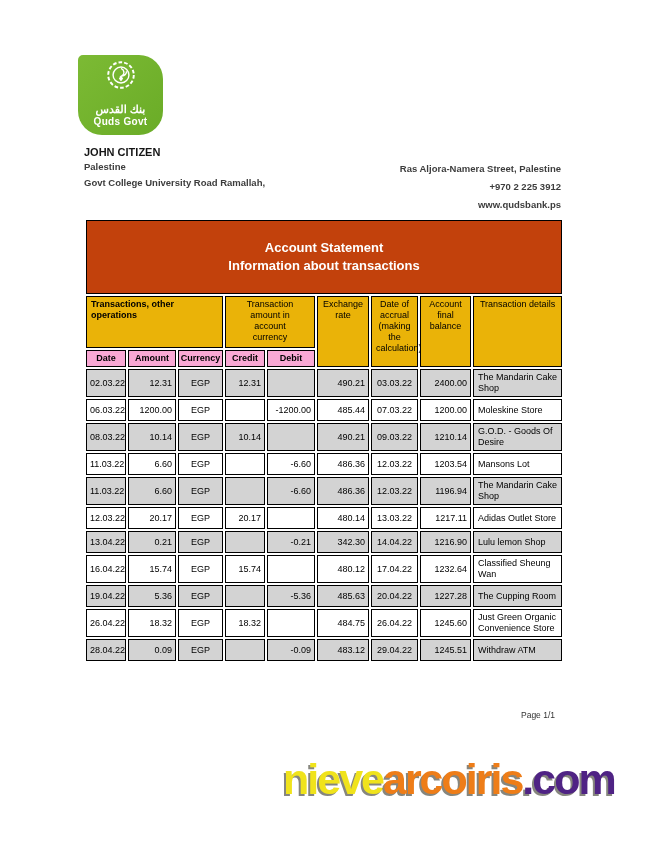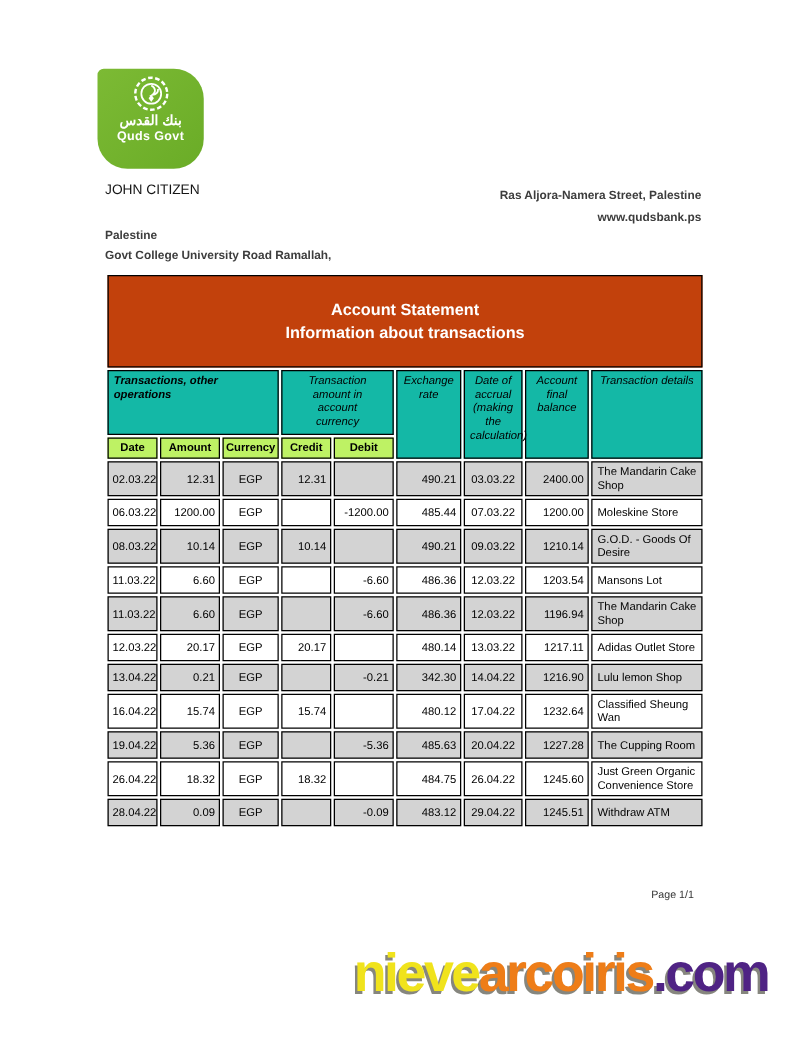--- a/index.html
+++ b/index.html
@@ -9,46 +9,46 @@
   }
 
   
   .logo {
     position:absolute; left:78px; top:55px; width:85px; height:80px;
     border-radius:5px 24px 24px 24px;
     background:linear-gradient(135deg,#7cba34,#6aac27);
     display:flex; flex-direction:column; align-items:center;
   }
   .logo svg { margin-top:5px; }
-  .logo-ar { font-size:11px; font-weight:bold; color:#fff; line-height:13px; margin-top:1px; }
+  .logo-ar { font-size:11px; font-weight:bold; color:#fff; line-height:13px; margin-top:13px; }
   .logo-en { font-size:10px; font-weight:bold; color:#fff; line-height:12px; letter-spacing:.3px; }
 
   
   .customer { position:absolute; left:84px; top:146px; }
-  .customer-name { font-size:11px; font-weight:normal; color:#161616; margin-bottom:23px; }
+  .customer-name { font-size:11px; font-weight:bold; color:#161616; margin-bottom:1px; }
   .customer-line { font-size:9.5px; font-weight:bold; color:#3d3d3d; line-height:16px; }
   .bank-contact {
-    position:absolute; right:87px; top:148px; text-align:right;
+    position:absolute; right:87px; top:160px; text-align:right;
     font-size:9.5px; font-weight:bold; color:#3d3d3d; line-height:18px;
   }
 
   
   .stmt {
     position:absolute; left:84px; top:218px; width:480px;
     border-collapse:separate; border-spacing:2px; table-layout:fixed;
     font-size:9px; line-height:11px;
   }
   .stmt th, .stmt td { border:1px solid #000; }
   .stmt .title-cell {
     background:#c2410c; color:#fff; font-weight:bold; font-size:13px;
     line-height:18px; text-align:center; padding:18px 0;
   }
-  .h1 th { vertical-align:top; font-weight:normal; text-align:center; padding:2px 4px; background:#14b8a6;font-style:italic; }
+  .h1 th { vertical-align:top; font-weight:normal; text-align:center; padding:2px 4px; background:#eab308; }
   .h1 th.group-tx { text-align:left; font-weight:bold; padding-left:4px; height:46px; }
-  .h2 th { font-weight:bold; text-align:center; background:#bef264; height:13px; padding:1px 0; }
+  .h2 th { font-weight:bold; text-align:center; background:#f9a8d4; height:13px; padding:1px 0; }
   .narrow { max-width:56px; margin:0 auto; }
   .stmt tbody td { background:#fff; padding:2px 3px; vertical-align:middle; height:16px; }
   .stmt tbody tr:nth-child(odd) td { background:#d3d3d3; }
   .stmt tbody td[data-field="date"]     { text-align:left; }
   .stmt tbody td[data-field="amount"],
   .stmt tbody td[data-field="credit"],
   .stmt tbody td[data-field="debit"],
   .stmt tbody td[data-field="rate"],
   .stmt tbody td[data-field="balance"]  { text-align:right; }
   .stmt tbody td[data-field="currency"],
@@ -86,20 +86,21 @@
   </div>
 
   <div class="customer">
     <div class="customer-name">JOHN CITIZEN</div>
     <div class="customer-line">Palestine</div>
     <div class="customer-line">Govt College University Road Ramallah,</div>
   </div>
 
   <div class="bank-contact">
     <div>Ras Aljora-Namera Street, Palestine</div>
+    <div>+970 2 225 3912</div>
     <div>www.qudsbank.ps</div>
   </div>
 
   <table class="stmt">
     <colgroup>
       <col style="width:40px">
         <col style="width:48px">
         <col style="width:45px">
       <col style="width:40px">
         <col style="width:48px">

